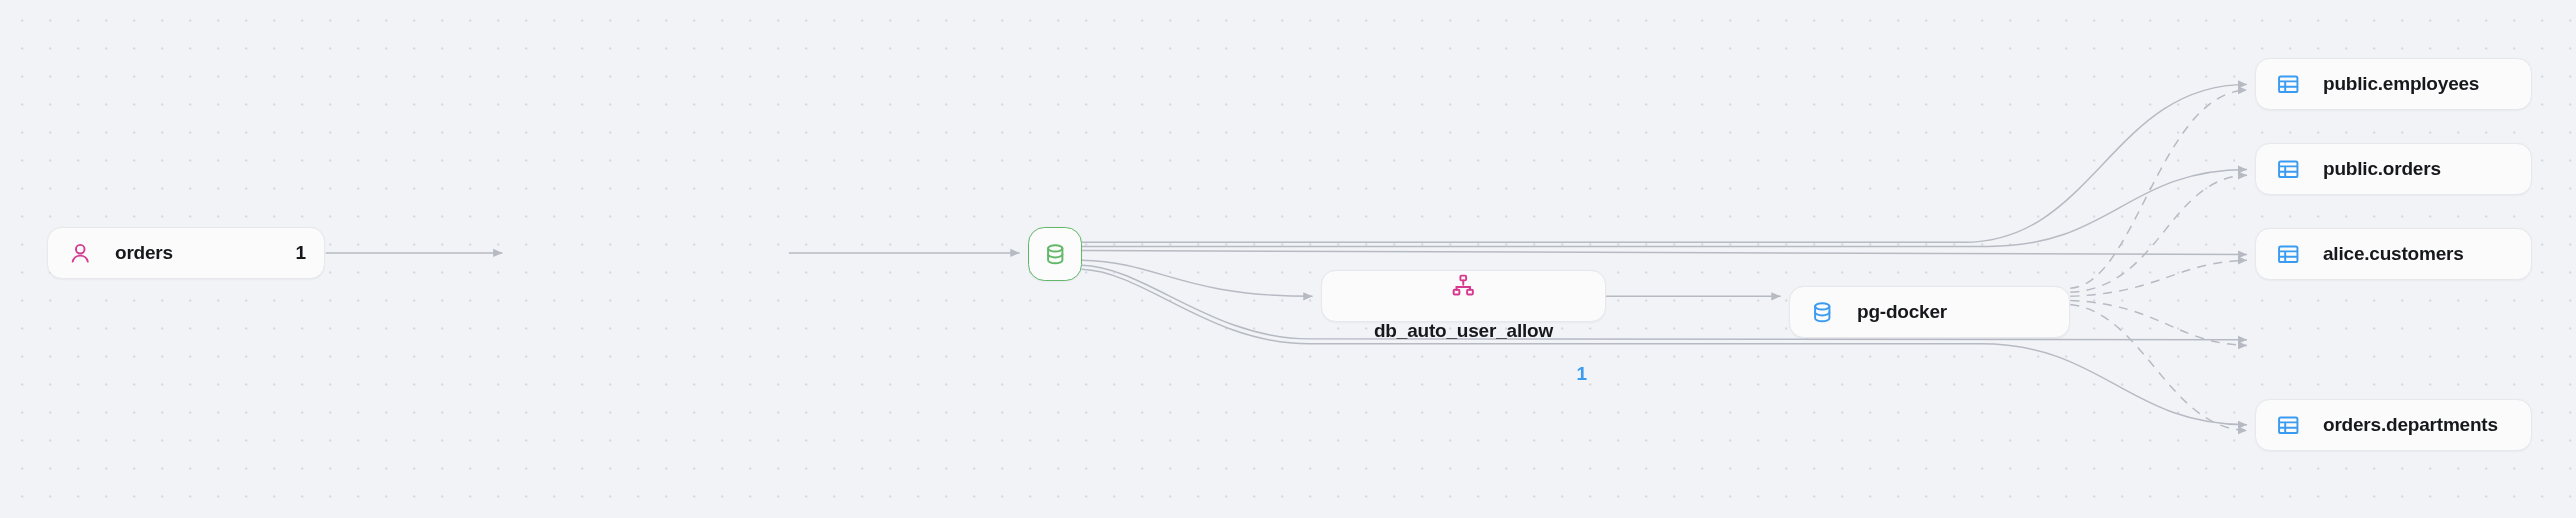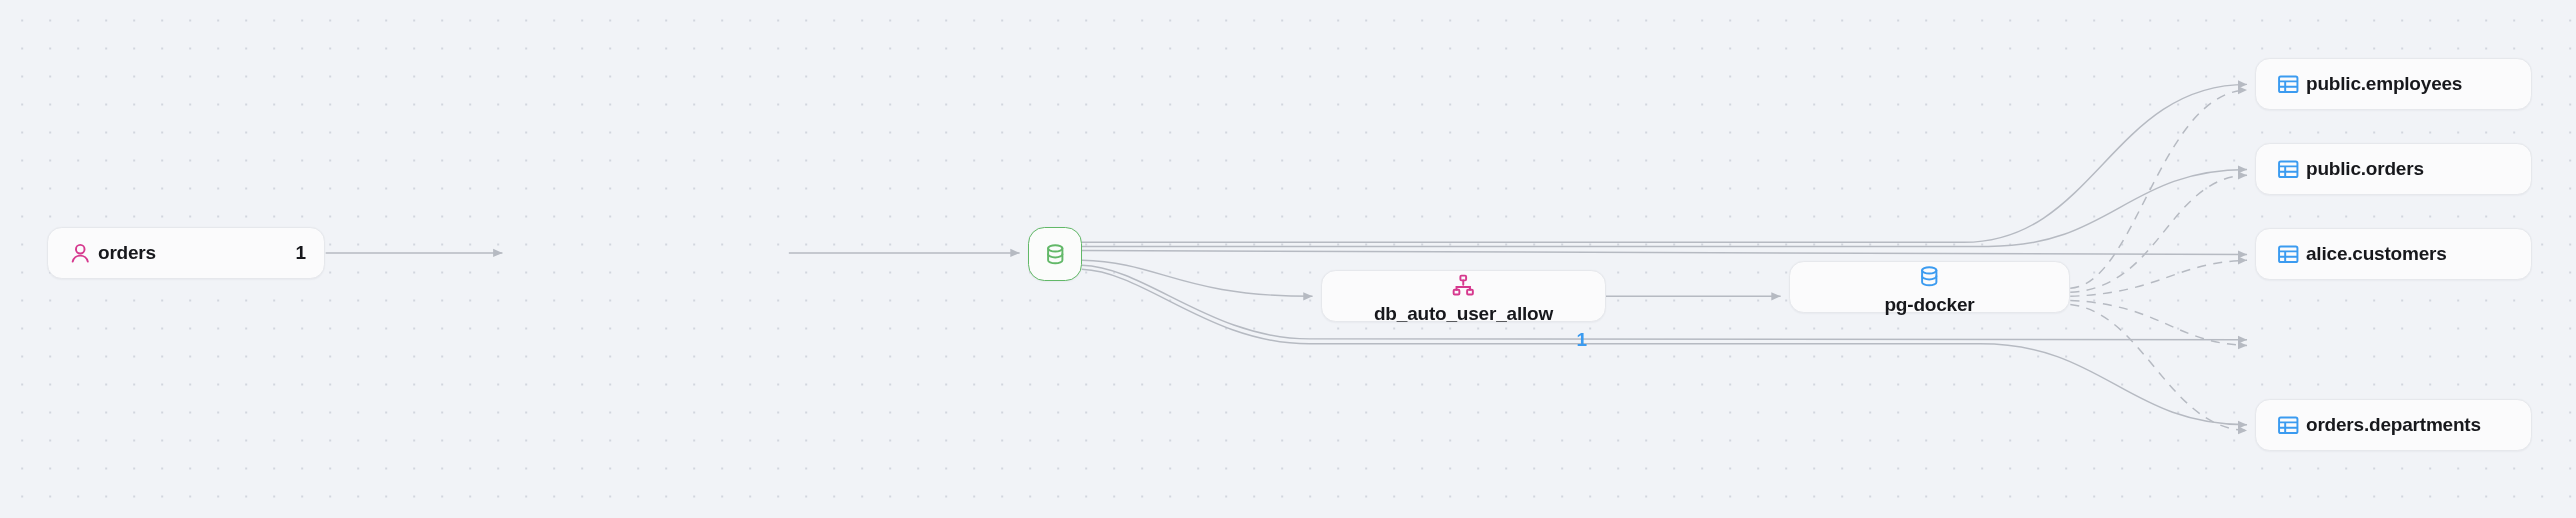--- a/index.html
+++ b/index.html
@@ -34,21 +34,21 @@
   .node {
     position: absolute;
     display: flex;
     align-items: center;
     background: #fbfbfc;
     border: 1.3px solid #e6e8ec;
     border-radius: 14.7px;
     box-shadow: 0 0.8px 1.6px rgba(16,24,40,.04);
     height: 52px;
     padding: 0 18px;
-    gap: 4px;
+    gap: 21px;
     z-index: 5;
   }
 
   .node-icon {
     flex: 0 0 auto;
     width: 28px;
     height: 28px;
     display: flex;
     align-items: center;
     justify-content: center;
@@ -152,21 +152,21 @@
         <rect x="9.2" y="2.6" width="5.6" height="4.6" rx="1"></rect>
         <rect x="2.6" y="16.4" width="5.6" height="4.6" rx="1"></rect>
         <rect x="15.8" y="16.4" width="5.6" height="4.6" rx="1"></rect>
         <path d="M12 7.2v4.4M5.4 16.4v-2.6h13.2v2.6M5.4 13.8h13.2"></path>
       </svg>
     </span>
     <span class="node-label">db_auto_user_allow</span>
     <span class="node-badge badge-blue">1</span>
   </div>
 
-  <div class="node" id="n-pg_docker" style="left: 1789px; top: 261px; width: 281px; height: 52px; flex-direction: column;">
+  <div class="node" id="n-pg_docker" style="left: 1789px; top: 286px; width: 281px; height: 52px;">
     <span class="node-icon">
       <svg width="24.5" height="24.5" viewBox="0 0 24 24" fill="none" stroke="#3b9bf0" stroke-width="1.9" stroke-linecap="round">
         <ellipse cx="12" cy="6.2" rx="7" ry="3.1"></ellipse>
         <path d="M5 6.2v11.6c0 1.7 3.1 3.1 7 3.1s7-1.4 7-3.1V6.2"></path>
         <path d="M5 12c0 1.7 3.1 3.1 7 3.1s7-1.4 7-3.1"></path>
       </svg>
     </span>
     <span class="node-label">pg-docker</span>
   </div>
 

